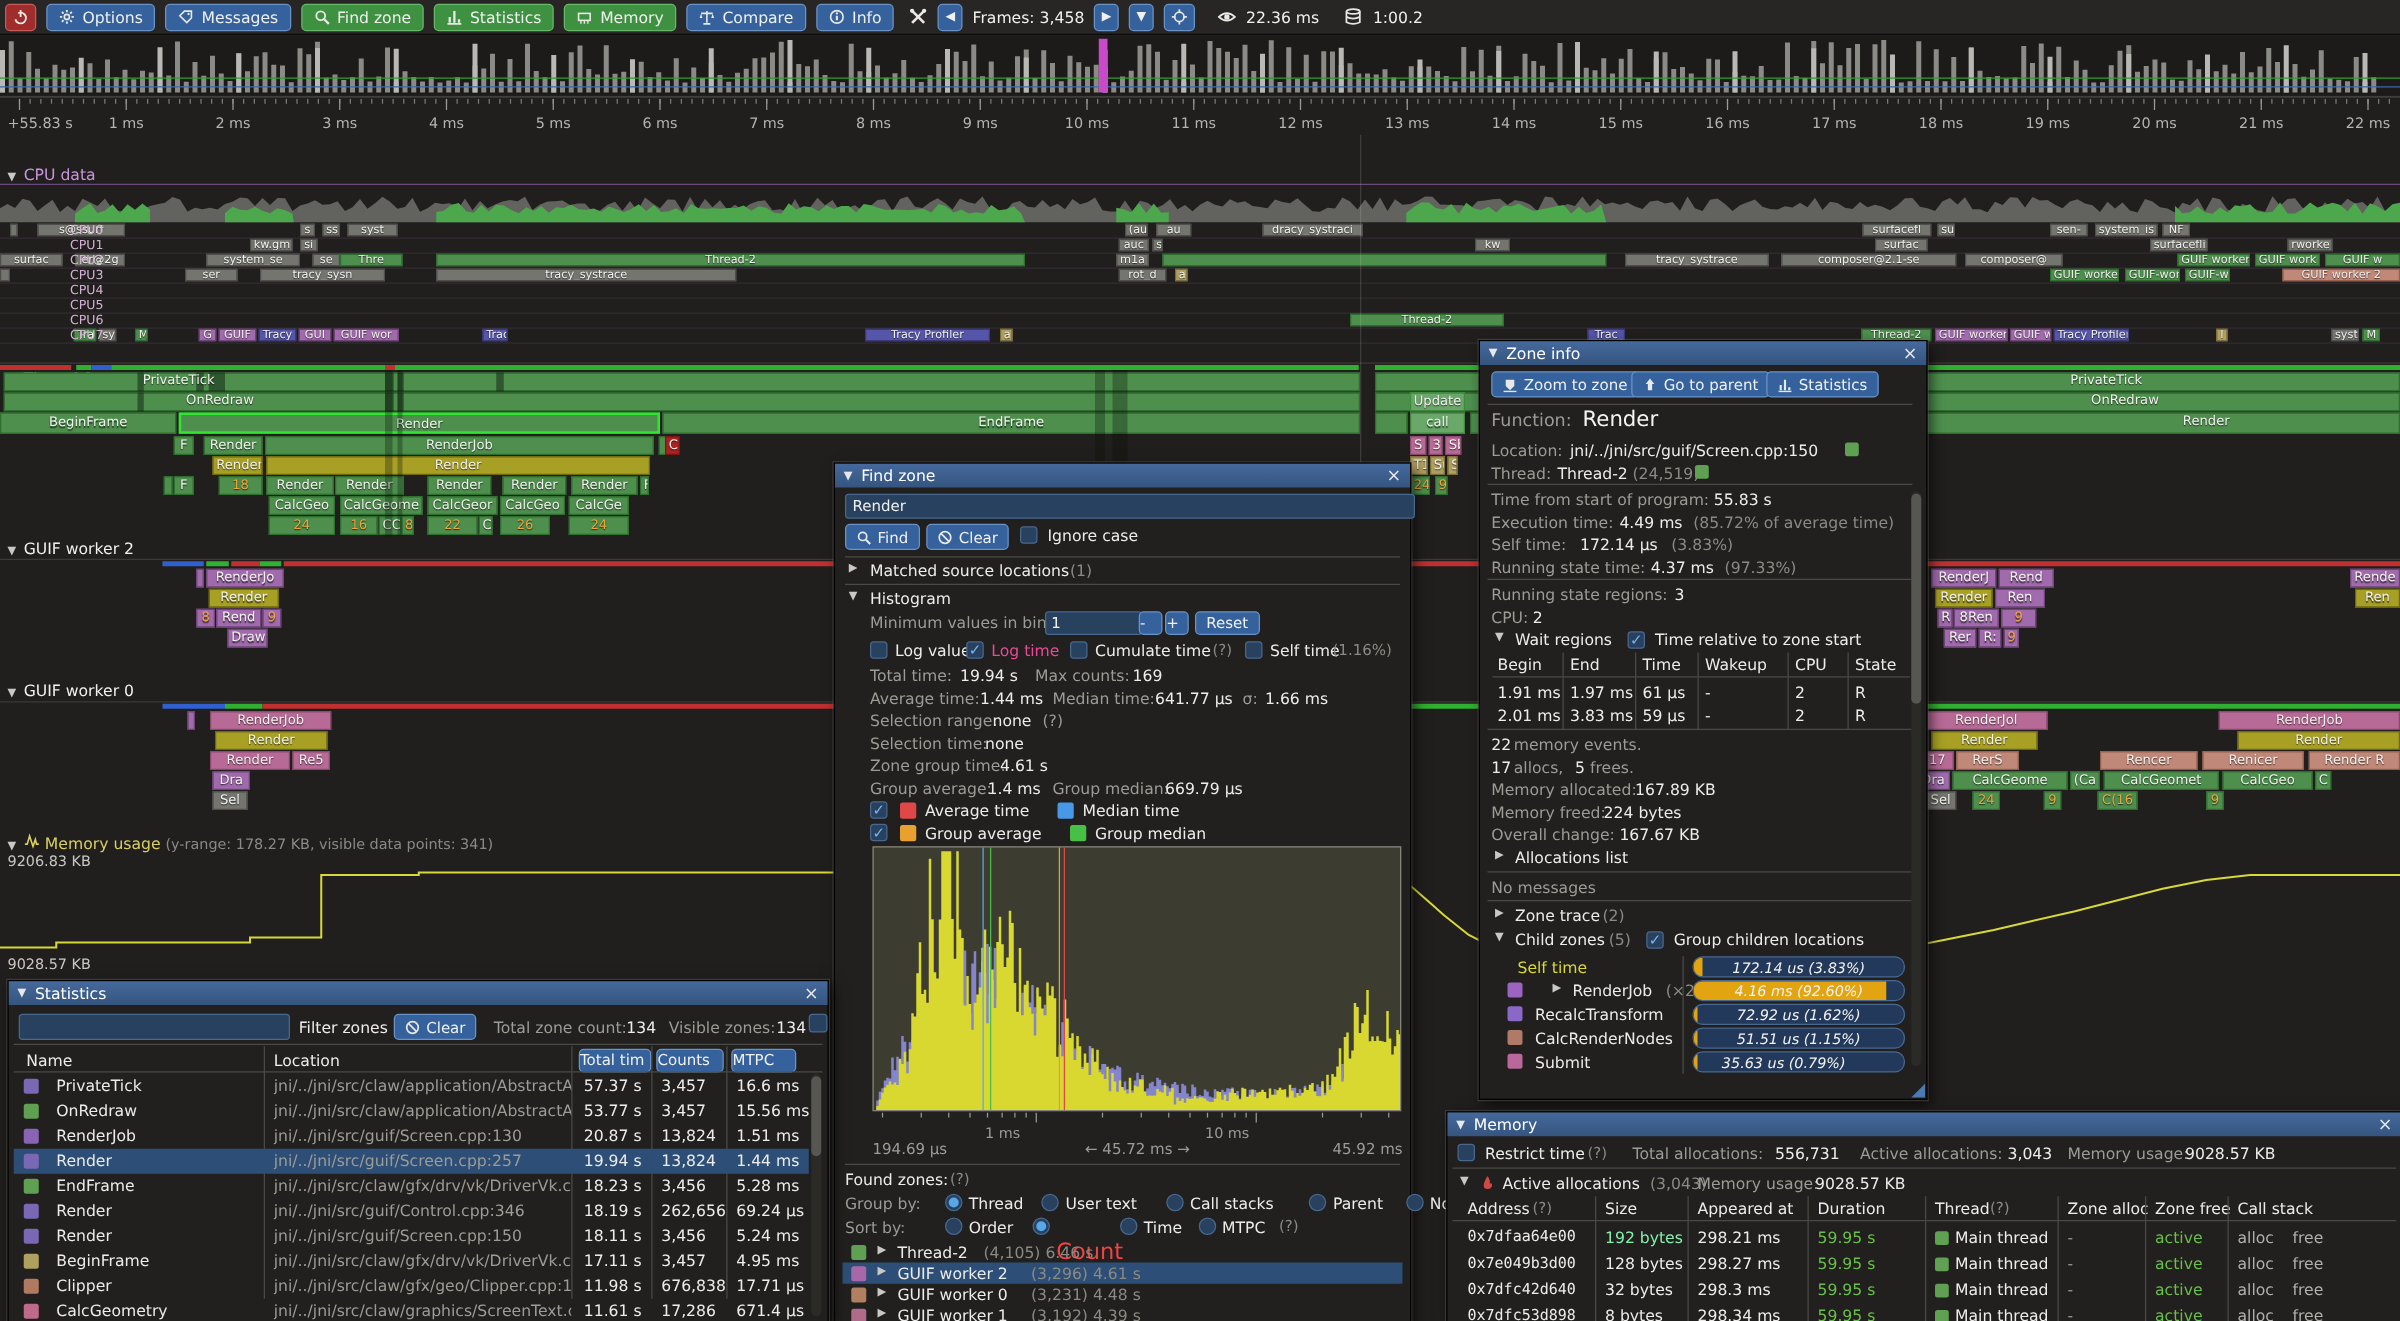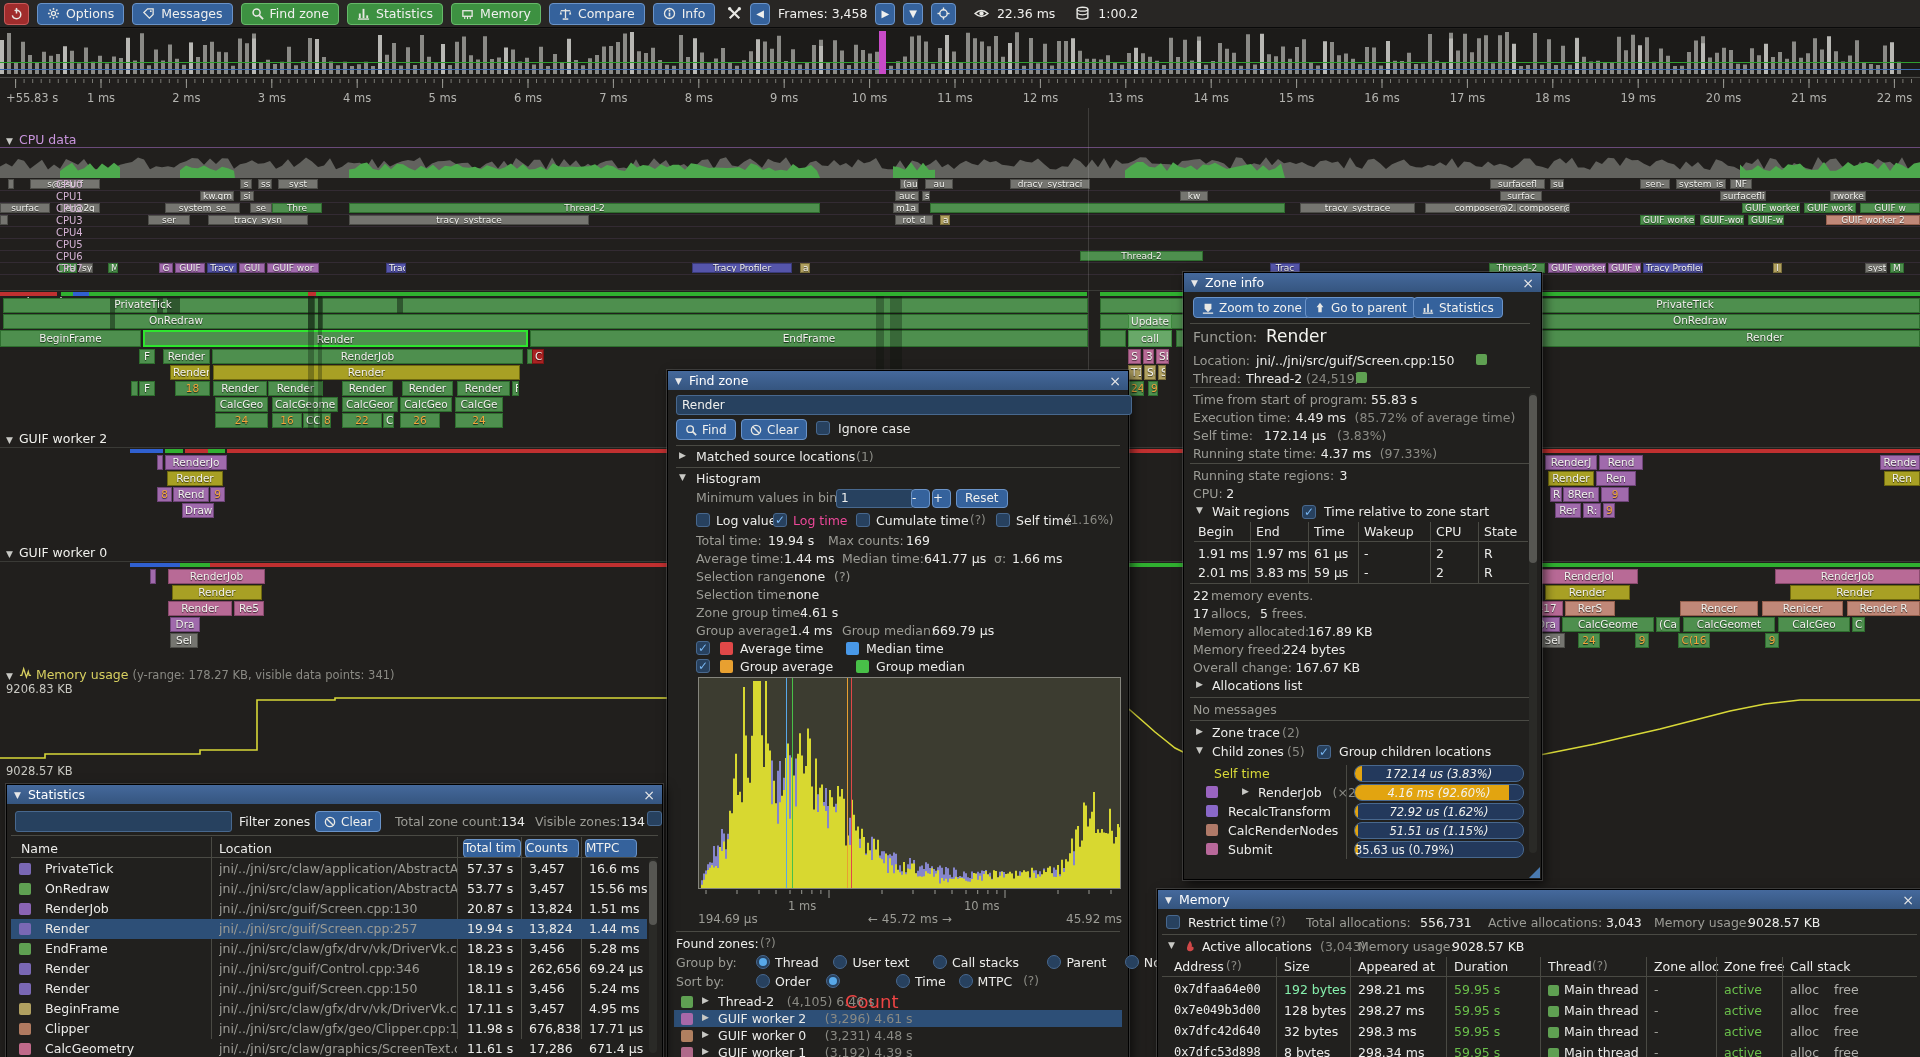--- a/index.html
+++ b/index.html
@@ -287,21 +287,21 @@
         <div class="zone z-gr" style="left: 0px; top: 0px; width: 50px; height: 10px; font-size: 9px; line-height: 9px;">surfac</div>
         <div class="zone z-gr" style="left: 60px; top: 0px; width: 40px; height: 10px; font-size: 9px; line-height: 9px;">er@2g</div>
         <div class="zone z-gr" style="left: 165px; top: 0px; width: 75px; height: 10px; font-size: 9px; line-height: 9px;">system_se</div>
         <div class="zone z-gr" style="left: 250px; top: 0px; width: 22px; height: 10px; font-size: 9px; line-height: 9px;">se</div>
         <div class="zone z-g" style="left: 272px; top: 0px; width: 50px; height: 10px; font-size: 9px; line-height: 9px;">Thre</div>
         <div class="zone z-g" style="left: 349px; top: 0px; width: 471px; height: 10px; font-size: 9px; line-height: 9px;">Thread-2</div>
         <div class="zone z-gr" style="left: 893px; top: 0px; width: 26px; height: 10px; font-size: 9px; line-height: 9px;">m1a</div>
         <div class="zone z-g" style="left: 930px; top: 0px; width: 355px; height: 10px; font-size: 9px; line-height: 9px;"></div>
         <div class="zone z-gr" style="left: 1300px; top: 0px; width: 115px; height: 10px; font-size: 9px; line-height: 9px;">tracy_systrace</div>
         <div class="zone z-gr" style="left: 1425px; top: 0px; width: 140px; height: 10px; font-size: 9px; line-height: 9px;">composer@2.1-se</div>
-        <div class="zone z-gr" style="left: 1516px; top: 0px; width: 54px; height: 10px; font-size: 9px; line-height: 9px;">composer@</div>
+        <div class="zone z-gr" style="left: 1572px; top: 0px; width: 78px; height: 10px; font-size: 9px; line-height: 9px;">composer@</div>
         <div class="zone z-g" style="left: 1742px; top: 0px; width: 58px; height: 10px; font-size: 9px; line-height: 9px;">GUIF worker 0</div>
         <div class="zone z-g" style="left: 1804px; top: 0px; width: 52px; height: 10px; font-size: 9px; line-height: 9px;">GUIF work</div>
         <div class="zone z-g" style="left: 1860px; top: 0px; width: 60px; height: 10px; font-size: 9px; line-height: 9px;">GUIF w</div>
         <div style="position: absolute; left: 56px; top: 0px; color: rgb(212, 178, 212); font-size: 10px; white-space: nowrap; line-height: 11px;">CPU2</div>
       </div>
       <div style="position: absolute; left: 0px; top: 215px; width: 1920px; height: 11px; border-bottom: 1px solid rgb(51, 43, 51);">
         <div class="zone z-gr" style="left: 0px; top: 0px; width: 8px; height: 10px; font-size: 9px; line-height: 9px;"></div>
         <div class="zone z-gr" style="left: 148px; top: 0px; width: 42px; height: 10px; font-size: 9px; line-height: 9px;">ser</div>
         <div class="zone z-gr" style="left: 208px; top: 0px; width: 100px; height: 10px; font-size: 9px; line-height: 9px;">tracy_sysn</div>
         <div class="zone z-gr" style="left: 349px; top: 0px; width: 240px; height: 10px; font-size: 9px; line-height: 9px;">tracy_systrace</div>
@@ -786,21 +786,21 @@
         <div style="position: absolute; left: 22px; top: 551px; width: 12px; height: 12px; border-radius: 2px; background: rgb(176, 122, 104);"></div>
         <div style="position: absolute; left: 44px; top: 550px; color: rgb(236, 236, 234); font-size: 12.5px; white-space: nowrap;">CalcRenderNodes</div>
         <div style="position: absolute; left: 170px; top: 549px; width: 168px; height: 15px; background: rgb(35, 57, 92); border: 1px solid rgb(72, 104, 142); border-radius: 8px; overflow: hidden;">
           <div style="position: absolute; left: 0px; top: 0px; width: 3px; height: 15px; background: rgb(226, 164, 16);"></div>
           <div style="position: absolute; left: 0px; top: 1px; color: rgb(242, 242, 238); font-size: 11.5px; white-space: nowrap; width: 168px; text-align: center; font-style: italic;">51.51 us (1.15%)</div>
         </div>
         <div style="position: absolute; left: 22px; top: 570px; width: 12px; height: 12px; border-radius: 2px; background: rgb(184, 104, 154);"></div>
         <div style="position: absolute; left: 44px; top: 569px; color: rgb(236, 236, 234); font-size: 12.5px; white-space: nowrap;">Submit</div>
         <div style="position: absolute; left: 170px; top: 568px; width: 168px; height: 15px; background: rgb(35, 57, 92); border: 1px solid rgb(72, 104, 142); border-radius: 8px; overflow: hidden;">
           <div style="position: absolute; left: 0px; top: 0px; width: 3px; height: 15px; background: rgb(226, 164, 16);"></div>
-          <div style="position: absolute; left: 0px; top: 1px; color: rgb(242, 242, 238); font-size: 11.5px; white-space: nowrap; width: 144px; text-align: left; ">35.63 us (0.79%)</div>
+          <div style="position: absolute; left: 0px; top: 1px; color: rgb(242, 242, 238); font-size: 11.5px; white-space: nowrap; width: 144px; text-align: center; font-style: italic;">35.63 us (0.79%)</div>
         </div>
         <div class="scroll" style="left: 345px; top: 120px; height: 460px;"></div>
         <div class="thumb" style="left: 345px; top: 122px; height: 168px;"></div>
       </div>
     <div class="grip"></div>
   </div>
 
   <div class="win" id="winStats" style="left:6px;top:784px;width:655px;height:273px;">
     <div class="win-title">
       <span class="tri">▼</span>

